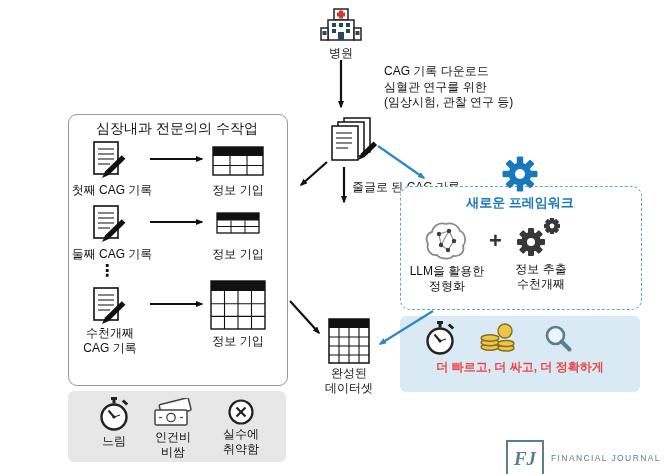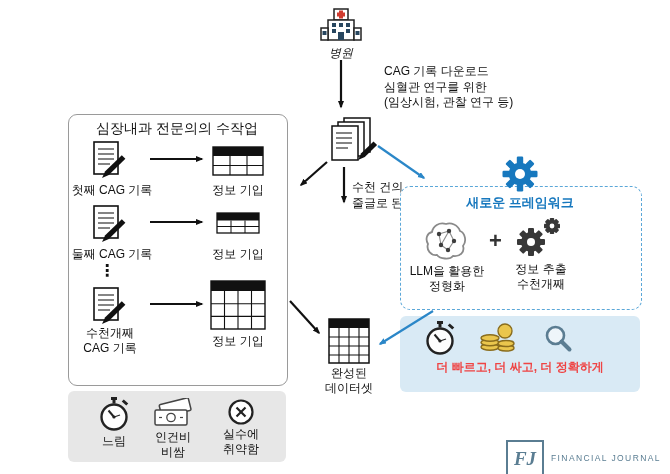--- a/index.html
+++ b/index.html
@@ -46,21 +46,21 @@
     <rect x="35" y="20" width="7" height="12" fill="#fff" stroke="#222" stroke-width="1.5"></rect>
     <rect x="13" y="15" width="4" height="4" fill="#27465f"></rect>
     <rect x="20" y="15" width="4" height="4" fill="#27465f"></rect>
     <rect x="27" y="15" width="4" height="4" fill="#27465f"></rect>
     <rect x="13" y="21" width="4" height="4" fill="#27465f"></rect>
     <rect x="27" y="21" width="4" height="4" fill="#27465f"></rect>
     <rect x="19" y="24" width="6" height="8" fill="#27465f"></rect>
     <rect x="3.5" y="23" width="4" height="4" fill="#27465f"></rect>
     <rect x="36.5" y="23" width="4" height="4" fill="#27465f"></rect>
   </svg>
-  <div class="cl" style="left:341px;top:46px;font-style:italic;">병원</div>
+  <div class="cl" style="left:341px;top:46px;">병원</div>
 
   <div class="ll" style="left:384px;top:64px;">
     <div>CAG 기록 다운로드</div>
     <div>심혈관 연구를 위한</div>
     <div>(임상시험, 관찰 연구 등)</div>
   </div>
 
   <svg class="abs" style="left:328px;top:116px;" width="52" height="48" viewBox="0 0 52 48">
     <g stroke="#111" stroke-width="1.5" fill="#fff">
       <rect x="16" y="2" width="26" height="34"></rect>
@@ -70,21 +70,20 @@
     <g stroke="#333" stroke-width="1.2">
       <line x1="8" y1="17" x2="24" y2="17"></line>
       <line x1="8" y1="22" x2="24" y2="22"></line>
       <line x1="8" y1="27" x2="24" y2="27"></line>
       <line x1="8" y1="32" x2="20" y2="32"></line>
     </g>
     <polygon points="30,44 36.8,40.9 49.1,29 45.5,25.4 33.2,37.3" fill="#111"></polygon>
   </svg>
 
   <div class="ll" style="left:352px;top:180px;">
-    <div>수천 건의</div>
     <div>줄글로 된 CAG 기록</div>
   </div>
 
   <div class="manual-box"></div>
   <div class="cl" style="left:177px;top:120px;font-size:14px;">심장내과 전문의의 수작업</div>
 
   <svg class="abs" style="left:92px;top:138px;" width="36" height="42" viewBox="0 0 36 42">
     <rect x="2" y="4" width="24" height="32" fill="#fff" stroke="#111" stroke-width="1.6"></rect>
     <g stroke="#333" stroke-width="1.2">
       <line x1="6" y1="11" x2="22" y2="11"></line>

